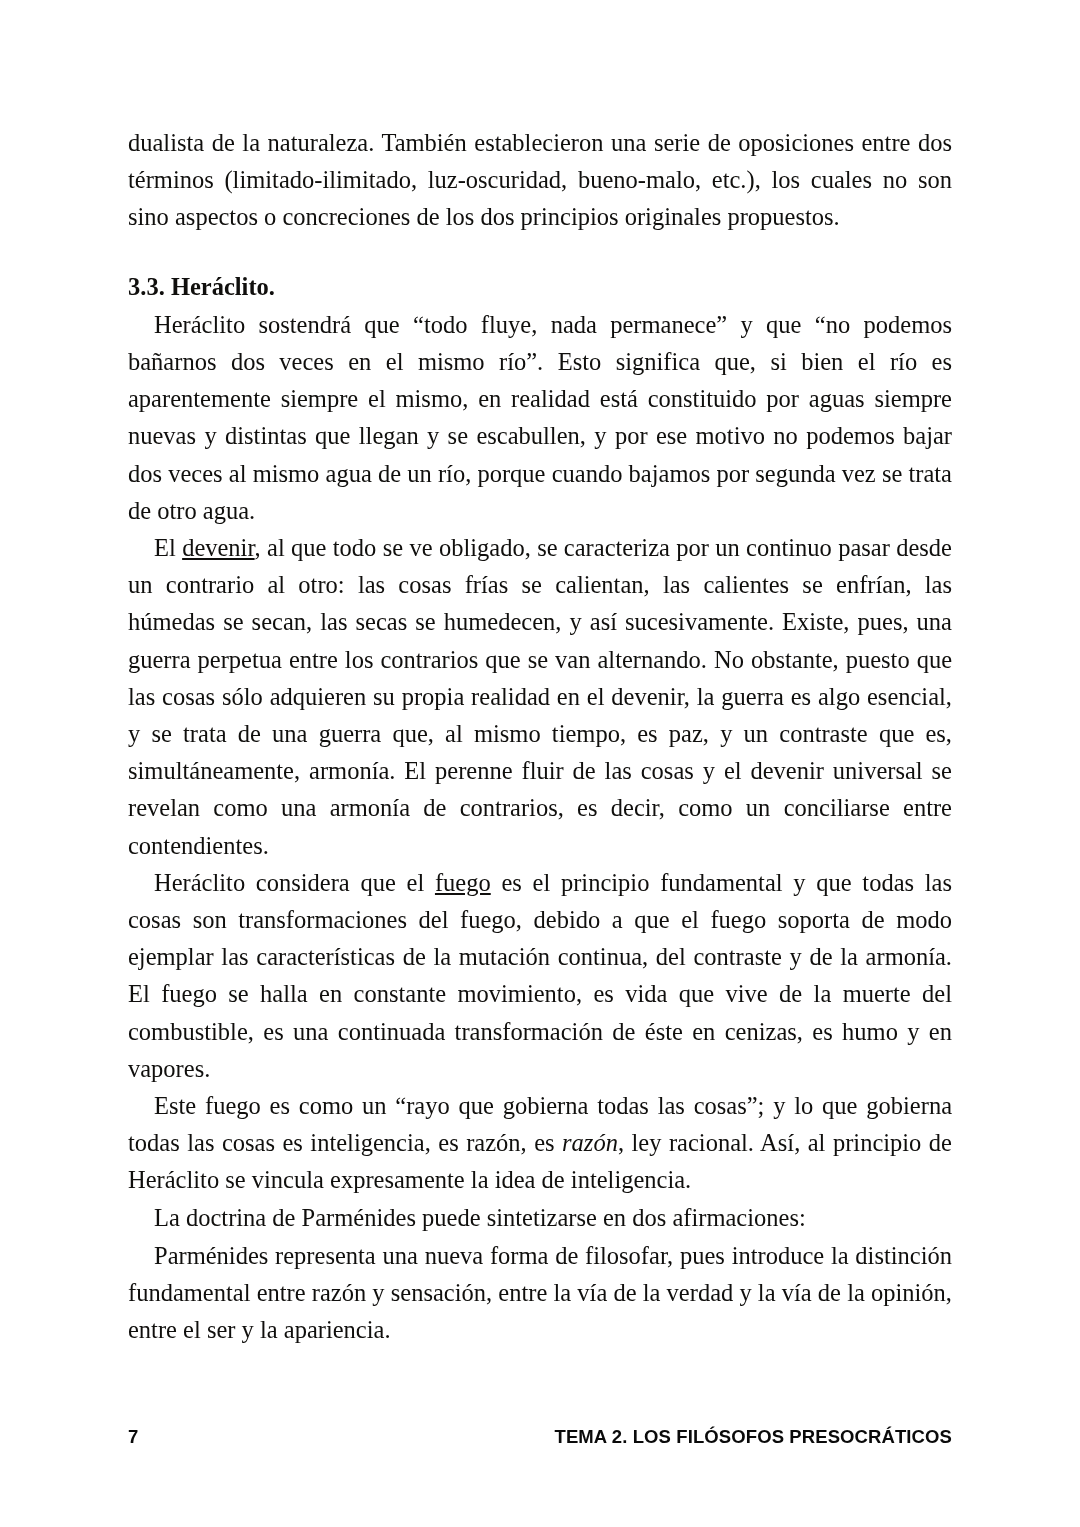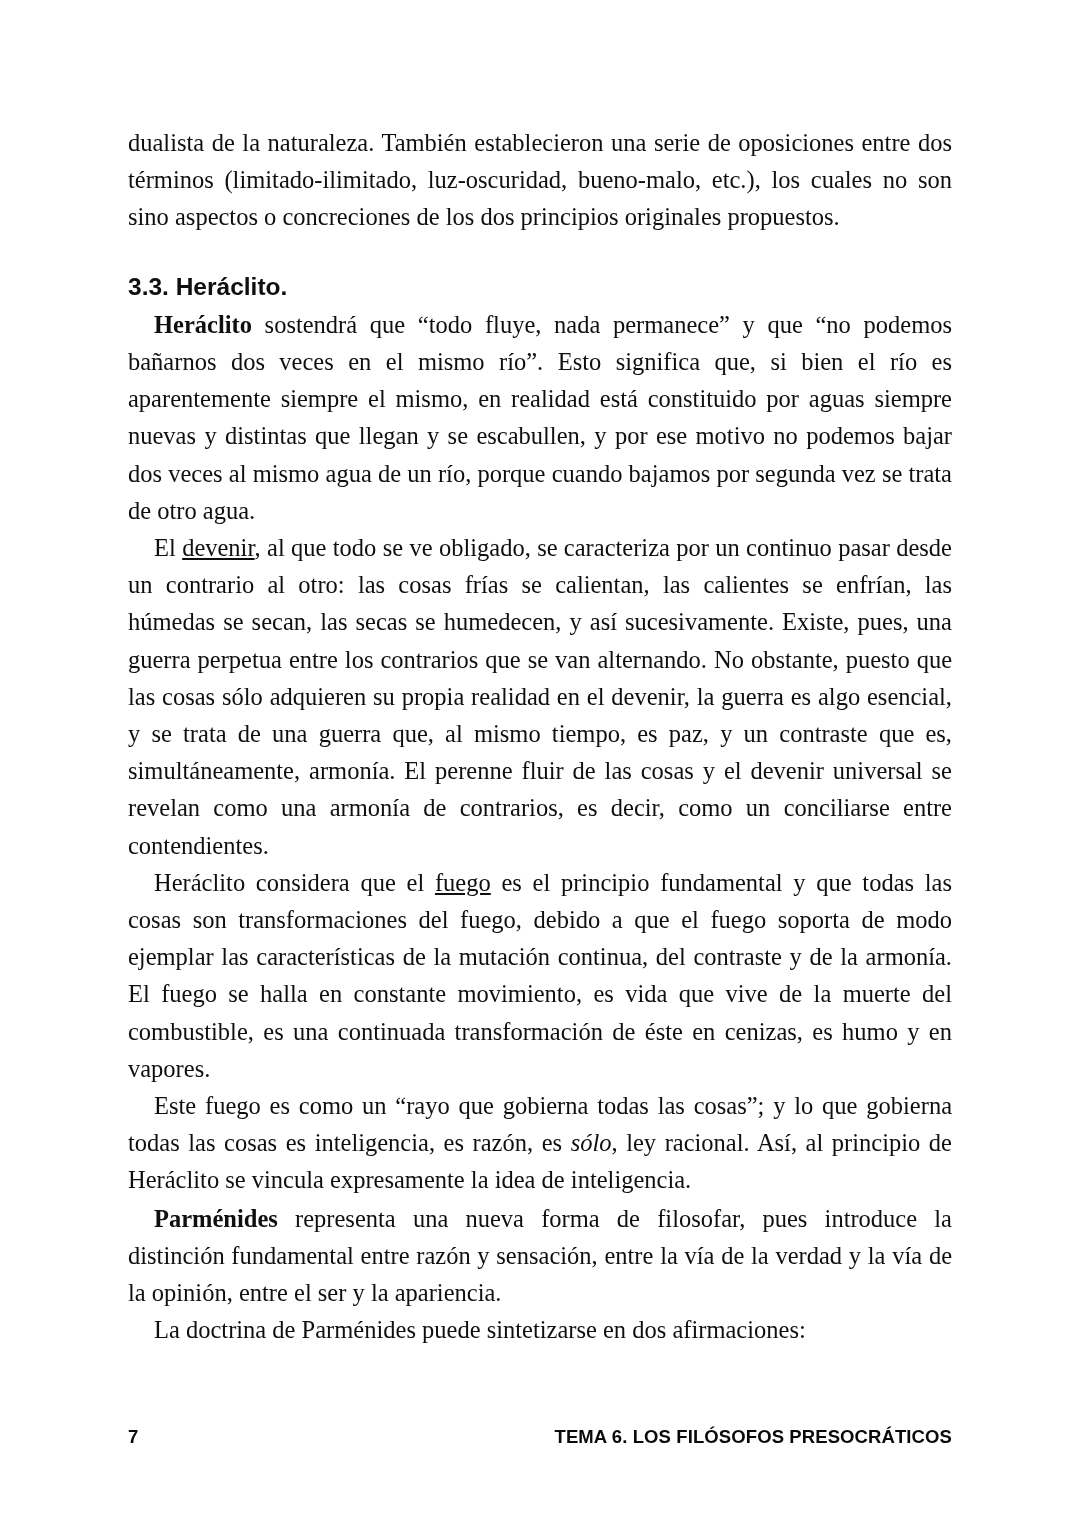--- a/index.html
+++ b/index.html
@@ -30,37 +30,37 @@
     text-align: justify;
     text-justify: inter-word;
     margin: 0;
     text-indent: 26px;
     hyphens: none;
   }
   .para.no-indent {
     text-indent: 0;
   }
   .heading {
-    font-family: Liberation Sans, sans-serif;
+    font-family: Liberation Serif, serif;
     font-size: 24.5px;
     line-height: 37.2px;
     font-weight: bold;
     color: #100f0d;
     margin: 0;
     text-indent: 0;
     text-align: left;
   }
   .gap-before-heading {
     margin-top: 32px;
   }
   .gap-after-heading {
     margin-top: 1px;
   }
   b.lead {
-    font-weight: bold;
+    font-weight: normal;
   }
   u.term {
     text-underline-offset: 2px;
   }
   i.term-italic {
     font-style: italic;
   }
   .footer {
     position: absolute;
     left: 128px;
@@ -92,27 +92,27 @@
     <p class="para no-indent">dualista de la naturaleza. También establecieron una serie de oposiciones entre dos términos (limitado-ilimitado, luz-oscuridad, bueno-malo, etc.), los cuales no son sino aspectos o concreciones de los dos principios originales propuestos.</p>
 
     <h2 class="heading gap-before-heading">3.3. Heráclito.</h2>
 
     <p class="para gap-after-heading"><b class="lead">Heráclito</b><span> sostendrá que “todo fluye, nada permanece” y que “no podemos bañarnos dos veces en el mismo río”. Esto significa que, si bien el río es aparentemente siempre el mismo, en realidad está constituido por aguas siempre nuevas y distintas que llegan y se escabullen, y por ese motivo no podemos bajar dos veces al mismo agua de un río, porque cuando bajamos por segunda vez se trata de otro agua.</span></p>
 
     <p class="para"><span>El </span><u class="term">devenir</u><span>, al que todo se ve obligado, se caracteriza por un continuo pasar desde un contrario al otro: las cosas frías se calientan, las calientes se enfrían, las húmedas se secan, las secas se humedecen, y así sucesivamente. Existe, pues, una guerra perpetua entre los contrarios que se van alternando. No obstante, puesto que las cosas sólo adquieren su propia realidad en el devenir, la guerra es algo esencial, y se trata de una guerra que, al mismo tiempo, es paz, y un contraste que es, simultáneamente, armonía. El perenne fluir de las cosas y el devenir universal se revelan como una armonía de contrarios, es decir, como un conciliarse entre contendientes.</span></p>
 
     <p class="para"><span>Heráclito considera que el </span><u class="term">fuego</u><span> es el principio fundamental y que todas las cosas son transformaciones del fuego, debido a que el fuego soporta de modo ejemplar las características de la mutación continua, del contraste y de la armonía. El fuego se halla en constante movimiento, es vida que vive de la muerte del combustible, es una continuada transformación de éste en cenizas, es humo y en vapores.</span></p>
 
-    <p class="para"><span>Este fuego es como un “rayo que gobierna todas las cosas”; y lo que gobierna todas las cosas es inteligencia, es razón, es </span><i class="term-italic">sólo</i><span>, ley racional. Así, al principio de Heráclito se vincula expresamente la idea de inteligencia.</span></p>
+    <p class="para"><span>Este fuego es como un “rayo que gobierna todas las cosas”; y lo que gobierna todas las cosas es inteligencia, es razón, es </span><i class="term-italic">razón</i><span>, ley racional. Así, al principio de Heráclito se vincula expresamente la idea de inteligencia.</span></p>
 
 
+    <p class="para">La doctrina de Parménides puede sintetizarse en dos afirmaciones:</p>
+
     <p class="para gap-after-heading"><b class="lead">Parménides</b><span> representa una nueva forma de filosofar, pues introduce la distinción fundamental entre razón y sensación, entre la vía de la verdad y la vía de la opinión, entre el ser y la apariencia.</span></p>
-
-    <p class="para">La doctrina de Parménides puede sintetizarse en dos afirmaciones:</p>
 
   </div>
 
   <div class="footer">
     <span class="footer-page-number">7</span>
-    <span class="footer-running-title">TEMA 6. LOS FILÓSOFOS PRESOCRÁTICOS</span>
+    <span class="footer-running-title">TEMA 2. LOS FILÓSOFOS PRESOCRÁTICOS</span>
   </div>
 
 </div>
 
 </body></html>

